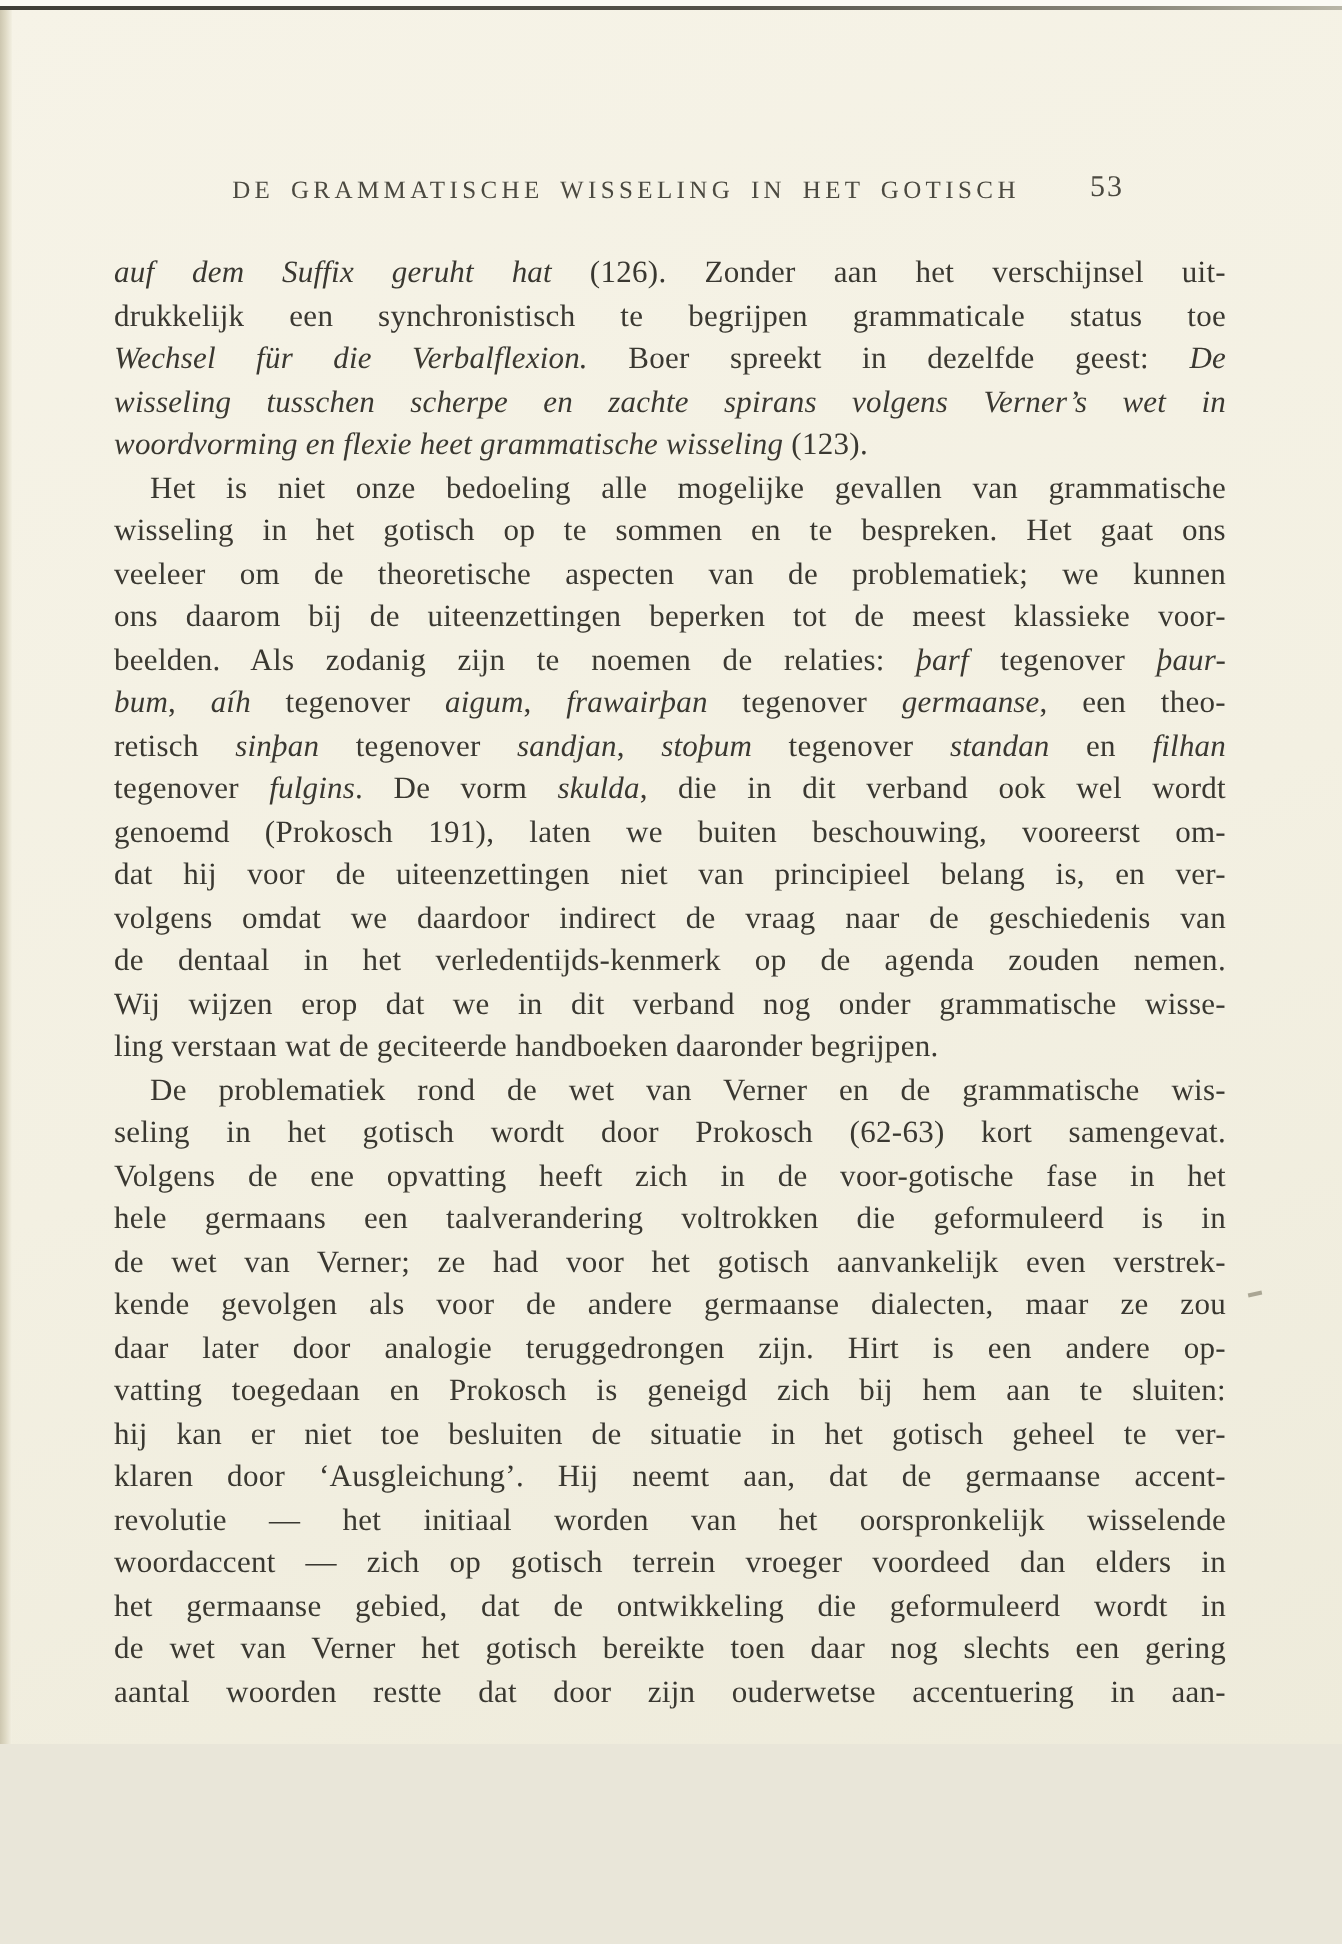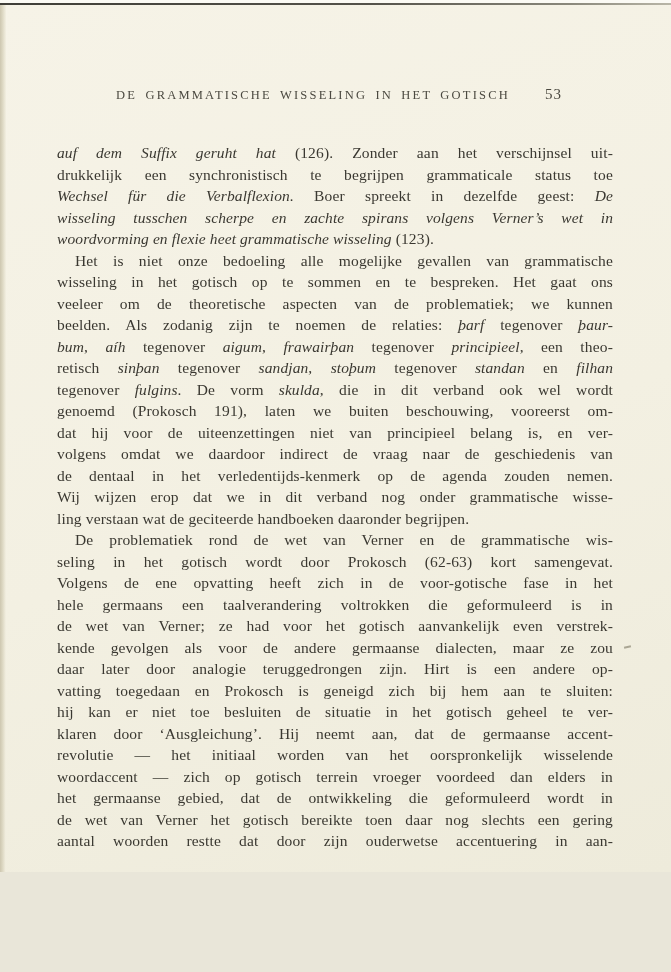--- a/index.html
+++ b/index.html
@@ -52,21 +52,20 @@
   }
   .running-page-number {
     position: absolute; right: 51px; top: -2px;
     font-size: 15px; letter-spacing: 1px; text-align: right;
   }
   .text-block {
     position: absolute; top: 126px; left: 57px; width: 556px;
     font-size: 15.5px; line-height: 21.5px;
     color: var(--ink);
     letter-spacing: 0.15px;
-    margin-top: 16px;
   }
   .paragraph { margin: 0; }
   .line {
     text-align: justify;
     text-align-last: justify;
     white-space: normal;
   }
   .line.no-stretch { text-align-last: left; }
   .line.indent { padding-left: 18px; }
   .line em { font-style: italic; letter-spacing: 0.1px; }
@@ -91,22 +90,23 @@
         <div class="line"><em>auf dem Suffix geruht hat</em><span> (126). Zonder aan het verschijnsel uit-</span></div>
         <div class="line"><span>drukkelijk een synchronistisch te begrijpen grammaticale status toe</span></div>
         <div class="line"><em>Wechsel für die Verbalflexion.</em><span> Boer spreekt in dezelfde geest: </span><em>De</em></div>
         <div class="line"><em>wisseling tusschen scherpe en zachte spirans volgens Verner’s wet in</em></div>
         <div class="line no-stretch"><em>woordvorming en flexie heet grammatische wisseling</em><span> (123).</span></div>
       </div>
       <div class="paragraph">
         <div class="line indent"><span>Het is niet onze bedoeling alle mogelijke gevallen van grammatische</span></div>
         <div class="line"><span>wisseling in het gotisch op te sommen en te bespreken. Het gaat ons</span></div>
         <div class="line"><span>veeleer om de theoretische aspecten van de problematiek; we kunnen</span></div>
+        <div class="line"><span>ons daarom bij de uiteenzettingen beperken tot de meest klassieke voor-</span></div>
         <div class="line"><span>beelden. Als zodanig zijn te noemen de relaties: </span><em>þarf</em><span> tegenover </span><em>þaur-</em></div>
-        <div class="line"><em>bum</em><span>, </span><em>aíh</em><span> tegenover </span><em>aigum</em><span>, </span><em>frawairþan</em><span> tegenover </span><em>principieel</em><span>, een theo-</span></div>
+        <div class="line"><em>bum</em><span>, </span><em>aíh</em><span> tegenover </span><em>aigum</em><span>, </span><em>frawairþan</em><span> tegenover </span><em>germaanse</em><span>, een theo-</span></div>
         <div class="line"><span>retisch </span><em>sinþan</em><span> tegenover </span><em>sandjan</em><span>, </span><em>stoþum</em><span> tegenover </span><em>standan</em><span> en </span><em>filhan</em></div>
         <div class="line"><span>tegenover </span><em>fulgins</em><span>. De vorm </span><em>skulda</em><span>, die in dit verband ook wel wordt</span></div>
         <div class="line"><span>genoemd (Prokosch 191), laten we buiten beschouwing, vooreerst om-</span></div>
         <div class="line"><span>dat hij voor de uiteenzettingen niet van principieel belang is, en ver-</span></div>
         <div class="line"><span>volgens omdat we daardoor indirect de vraag naar de geschiedenis van</span></div>
         <div class="line"><span>de dentaal in het verledentijds-kenmerk op de agenda zouden nemen.</span></div>
         <div class="line"><span>Wij wijzen erop dat we in dit verband nog onder grammatische wisse-</span></div>
         <div class="line no-stretch"><span>ling verstaan wat de geciteerde handboeken daaronder begrijpen.</span></div>
       </div>
       <div class="paragraph">

